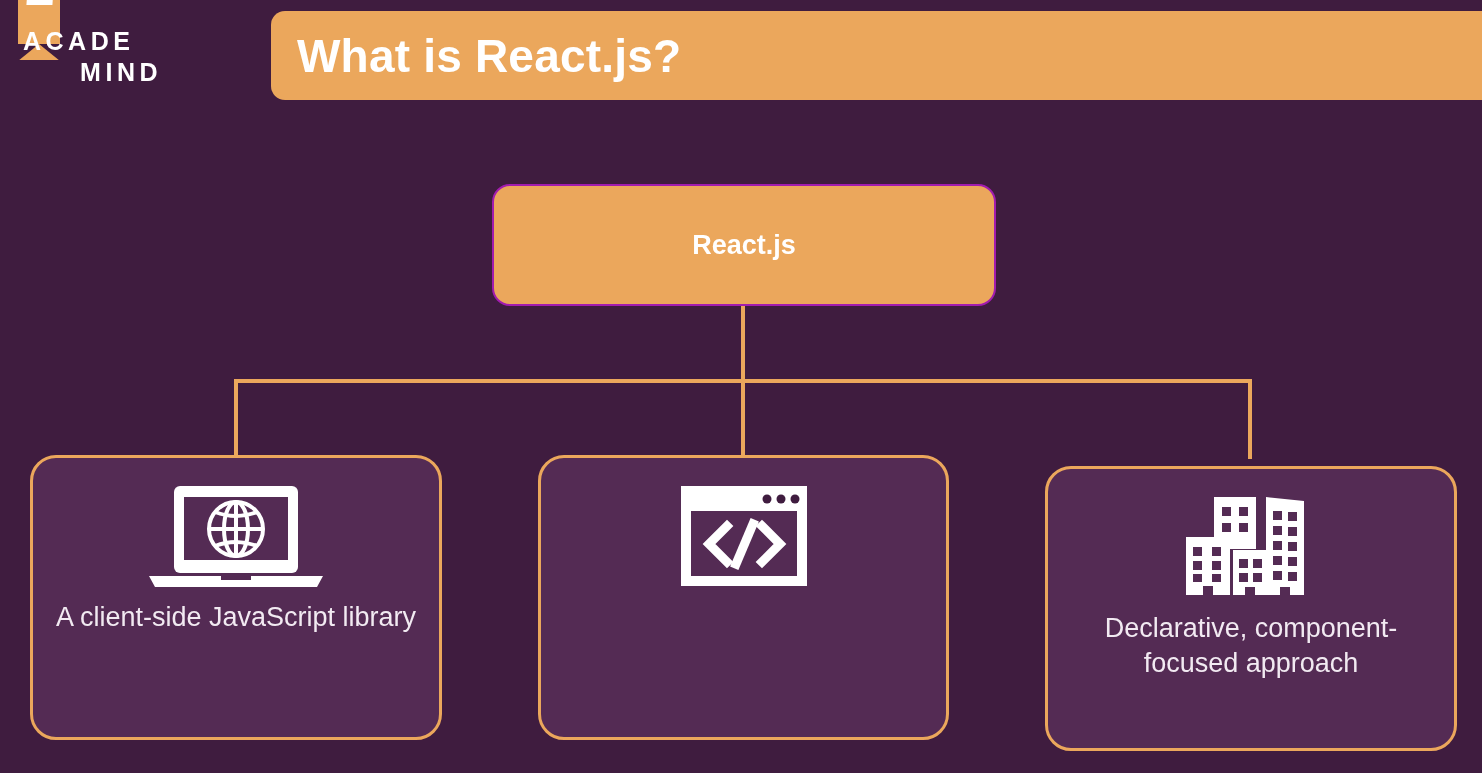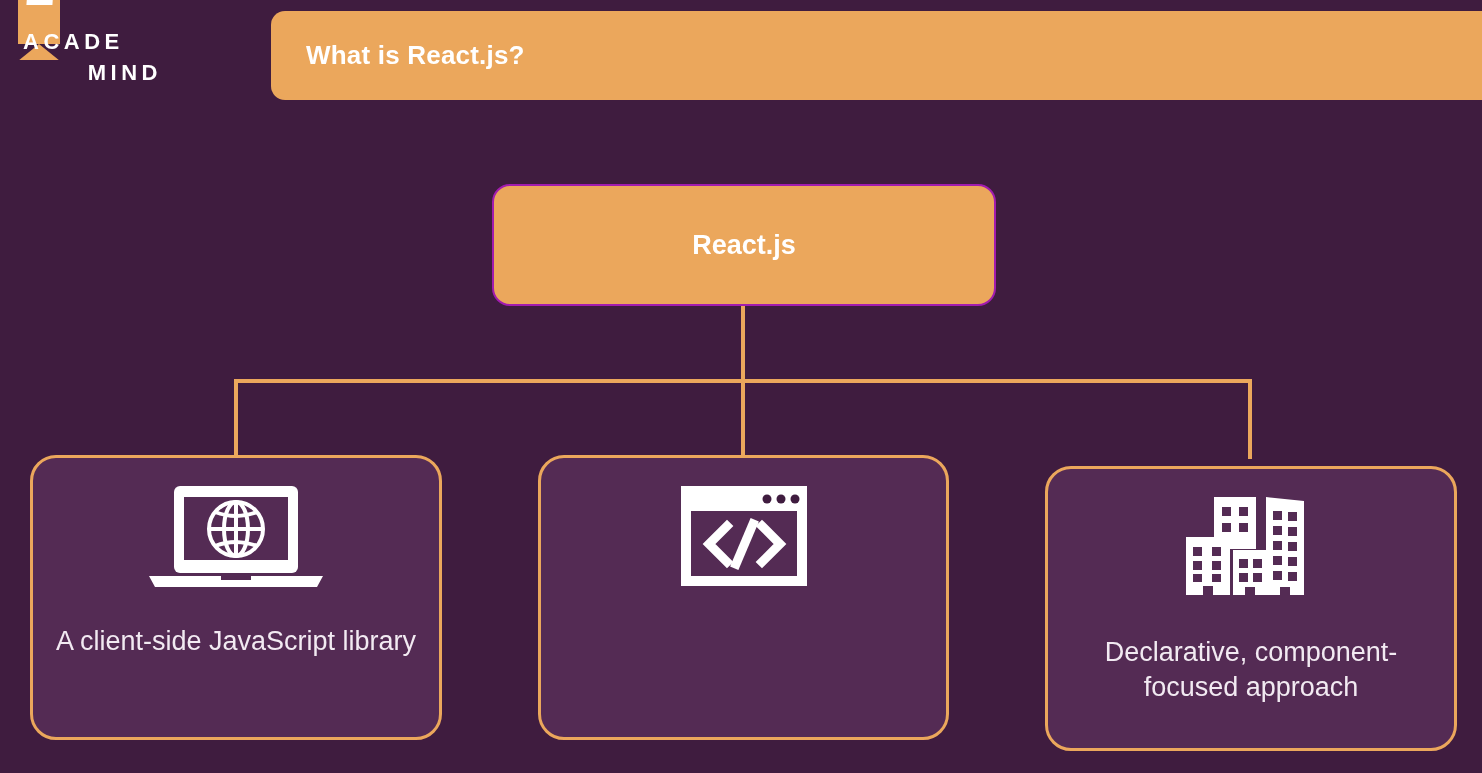--- a/index.html
+++ b/index.html
@@ -54,46 +54,45 @@
     border-radius: 14px 14px 0 0;
     transform: skewX(-4deg);
   }
   .logo-text {
     position: absolute;
     left: 20px;
     top: 26px;
     width: 150px;
     color: #ffffff;
     font-weight: 700;
-    font-size: 22px;
+    font-size: 25px;
     line-height: 31px;
     letter-spacing: 4.5px;
   }
   .logo-line1 { display: block; text-align: left; padding-left: 3px; }
   .logo-line2 { display: block; text-align: right; padding-right: 8px; }
 
   
   .title-bar {
     position: absolute;
     left: 271px;
     top: 11px;
     width: 1211px;
     height: 89px;
     background: #eba75c;
     border-radius: 14px 0 0 14px;
     display: flex;
     align-items: center;
   }
   .title-text {
     color: #ffffff;
-    font-size: 26px;
+    font-size: 46px;
     font-weight: 700;
     padding-left: 26px;
     letter-spacing: 0.2px;
-    margin-left: 9px;
   }
 
   
   .conn {
     position: absolute;
     background: #eba75c;
   }
   .conn-stem       { left: 741px; top: 303px; width: 4px; height: 80px; }
   .conn-bar        { left: 234px; top: 379px; width: 1018px; height: 4px; }
   .conn-drop-left  { left: 234px; top: 379px; width: 4px; height: 80px; }
@@ -127,21 +126,20 @@
     top: 455px;
     width: 412px;
     height: 285px;
     background: #542b54;
     border: 3px solid #eba75c;
     border-radius: 26px;
     box-sizing: border-box;
     display: flex;
     flex-direction: column;
     align-items: center;
-    gap: 24px;
   }
   .card-1 { left: 30px; }
   .card-2 { left: 538px; width: 411px; }
   .card-3 { left: 1045px; margin-top: 11px; }
 
   .card-icon {
     margin-top: 24px;
     height: 108px;
     display: flex;
     align-items: center;

